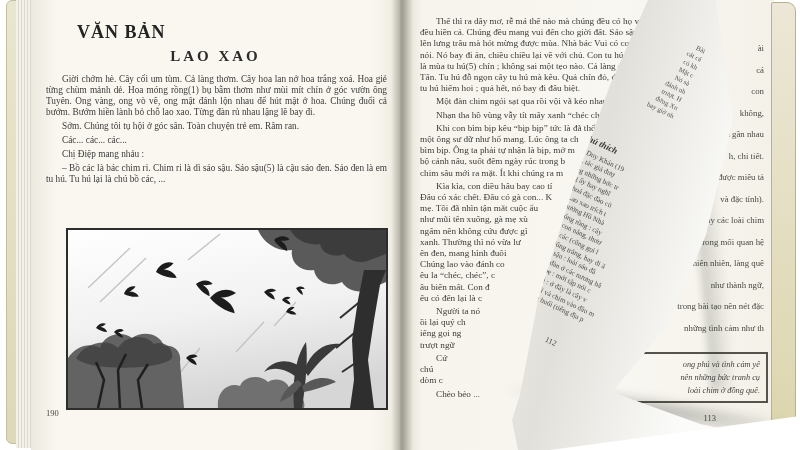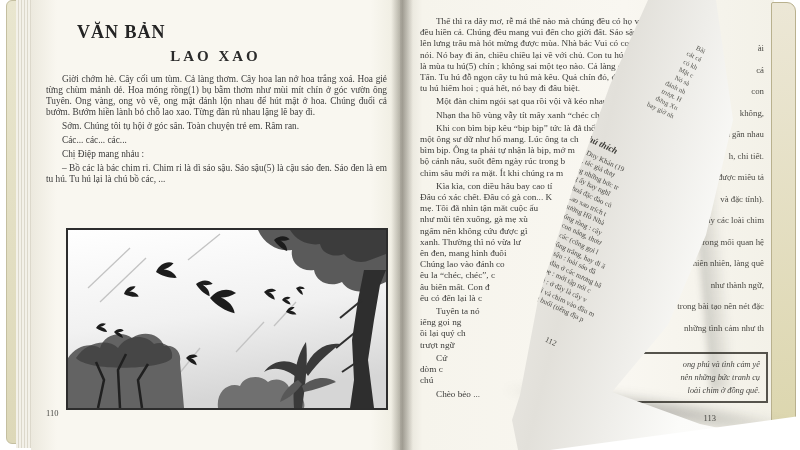--- a/index.html
+++ b/index.html
@@ -136,21 +136,21 @@
           <use href="#birdp" transform="translate(228,58) rotate(18) scale(0.45)"></use>
           <use href="#birdp" transform="translate(218,82) rotate(-14) scale(0.5)"></use>
           <use href="#birdp" transform="translate(28,98) rotate(-8) scale(0.55)"></use>
           <use href="#birdp" transform="translate(46,102) rotate(6) scale(0.5)"></use>
           <use href="#birdp" transform="translate(118,128) rotate(6) scale(0.6)"></use>
           <use href="#birdp" transform="translate(206,10) rotate(12) scale(0.8)"></use>
         </g>
       </svg>
     </div>
 
-    <div class="lp-pagenum">110</div>
+    <div class="lp-pagenum">190</div>
   </div>
 
   <div class="page-right">
 
     <div class="rp-text">
         <div class="rp-line indent">Thế thì ra dây mơ, rễ má thế nào mà chúng đều có họ với nhau</div>
         <div class="rp-line">đều hiền cả. Chúng đều mang vui đến cho giời đất. Sáo sậu, sá</div>
         <div class="rp-line">lên lưng trâu mà hót mừng được mùa. Nhà bác Vui có con s</div>
         <div class="rp-line">nói. Nó bay đi ăn, chiều chiều lại về với chủ. Con tu hú to nh</div>
         <div class="rp-line">là mùa tu hú(5) chín ; không sai một tẹo nào. Cả làng có m</div>
@@ -167,27 +167,27 @@
         <div class="rp-line">Đâu có xác chết. Đâu có gà con... K</div>
         <div class="rp-line">mẹ. Tôi đã nhìn tận mắt cuộc ẩu</div>
         <div class="rp-line">như mũi tên xuống, gà mẹ xù</div>
         <div class="rp-line">ngấm nên không cứu được gì</div>
         <div class="rp-line">xanh. Thường thì nó vừa lư</div>
         <div class="rp-line">ên đen, mang hình đuôi</div>
         <div class="rp-line">Chúng lao vào đánh co</div>
         <div class="rp-line">êu la “chéc, chéc”, c</div>
         <div class="rp-line">âu biến mất. Con đ</div>
         <div class="rp-line">ếu có đến lại là c</div>
-        <div class="rp-line indent">Tuyên ta nó</div>
+        <div class="rp-line indent">Người ta nó</div>
+        <div class="rp-line">ồi lại quý ch</div>
         <div class="rp-line">iếng gọi ng</div>
-        <div class="rp-line">ồi lại quý ch</div>
         <div class="rp-line">trượt ngữ</div>
         <div class="rp-line indent">Cứ</div>
+        <div class="rp-line">chú</div>
         <div class="rp-line">dòm c</div>
-        <div class="rp-line">chú</div>
         <div class="rp-line indent">Chèo bẻo ...</div>
       </div>
 
     <div class="np-frags">
         <div>ài</div>
         <div>cá</div>
         <div>con</div>
         <div>không,</div>
         <div>đã gần nhau</div>
         <div>h, chi tiết.</div>

